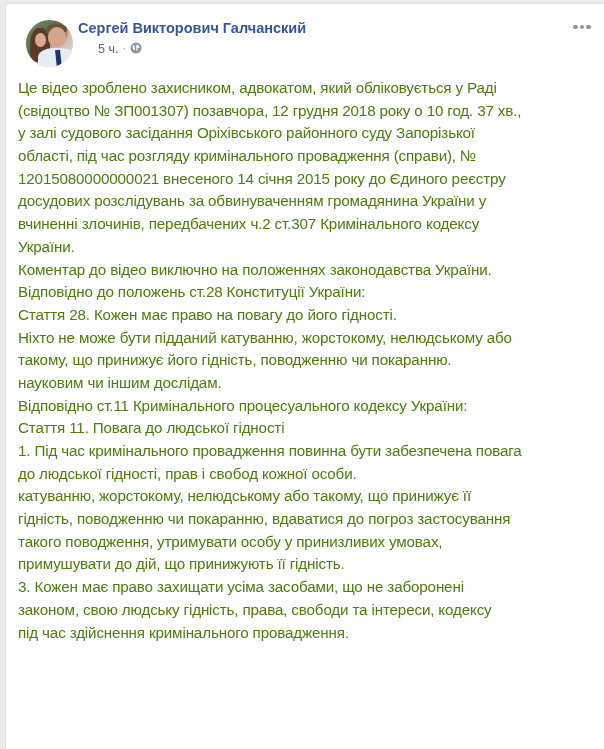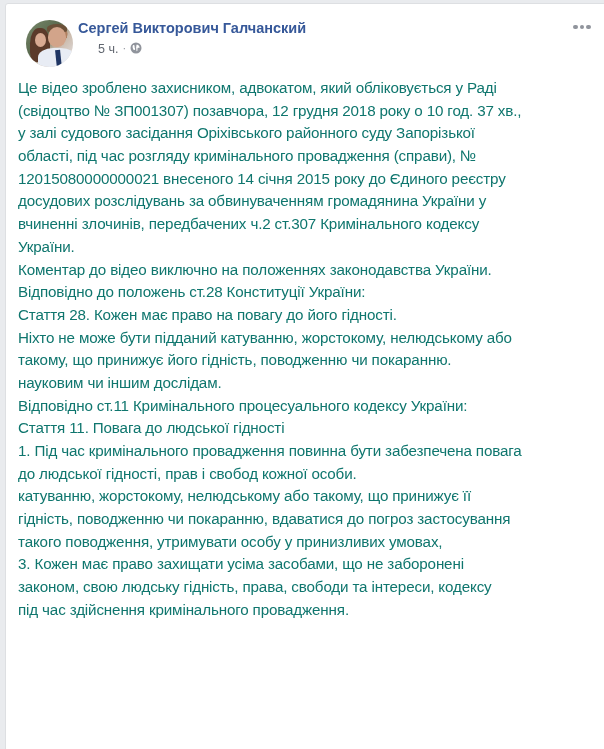--- a/index.html
+++ b/index.html
@@ -38,21 +38,21 @@
   }
   .meta .dot { color: #90949c; font-size: 11px; }
   .globe { width: 12px; height: 12px; display: inline-block; }
   .more {
     position: absolute; left: 573px; top: 22px; width: 20px; height: 10px;
     display: flex; gap: 2px; align-items: center; cursor: pointer;
   }
   .more span { width: 4.5px; height: 4.5px; border-radius: 50%; background: #90949c; display: block; }
   .body {
     position: absolute; left: 18px; top: 77px; width: 580px;
-    font-size: 15.2px; line-height: 22.7px; color: #0f766e;
+    font-size: 15.2px; line-height: 22.7px; color: #4d7c0f;
     white-space: nowrap; letter-spacing: -0.15px;
   }
   .body div { height: 22.7px; }
 </style>
 </head>
 <body>
 
 <div class="card">
   <div class="avatar">
     <div class="p1"></div>
@@ -96,16 +96,17 @@
   <div>Ніхто не може бути підданий катуванню, жорстокому, нелюдському або</div>
   <div>такому, що принижує його гідність, поводженню чи покаранню.</div>
   <div>науковим чи іншим дослідам.</div>
   <div>Відповідно ст.11 Кримінального процесуального кодексу України:</div>
   <div>Стаття 11. Повага до людської гідності</div>
   <div>1. Під час кримінального провадження повинна бути забезпечена повага</div>
   <div>до людської гідності, прав і свобод кожної особи.</div>
   <div>катуванню, жорстокому, нелюдському або такому, що принижує її</div>
   <div>гідність, поводженню чи покаранню, вдаватися до погроз застосування</div>
   <div>такого поводження, утримувати особу у принизливих умовах,</div>
+  <div>примушувати до дій, що принижують її гідність.</div>
   <div>3. Кожен має право захищати усіма засобами, що не заборонені</div>
   <div>законом, свою людську гідність, права, свободи та інтереси, кодексу</div>
   <div>під час здійснення кримінального провадження.</div>
 </div>
 
 </body></html>

